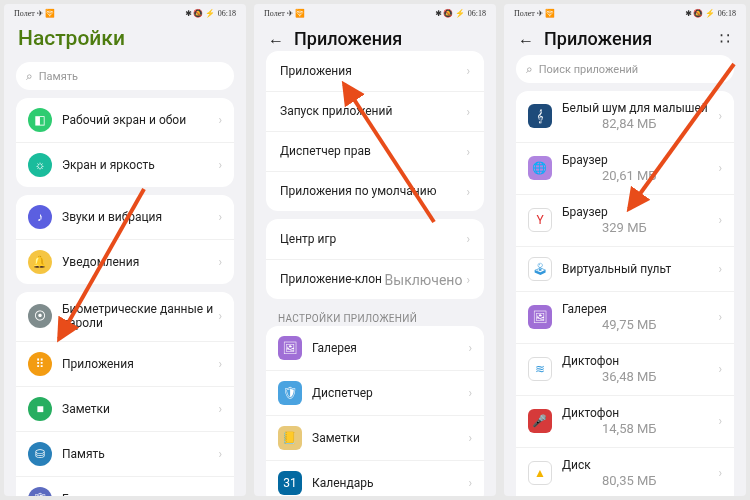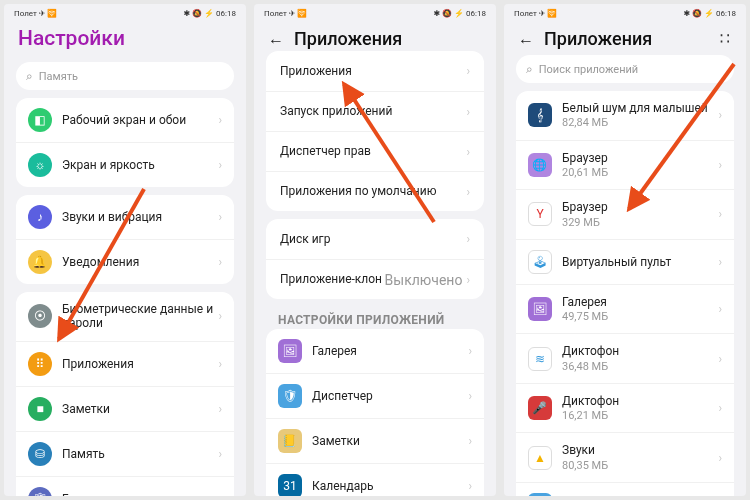--- a/index.html
+++ b/index.html
@@ -1,37 +1,37 @@
 <!DOCTYPE html>
 <html><head>
 <meta charset="utf-8">
 <style>
   * { box-sizing: border-box; margin: 0; padding: 0; font-family: -apple-system, "Segoe UI", Roboto, Arial, sans-serif; }
   body { background: #e8e8e8; display: flex; gap: 8px; padding: 4px; width: 750px; height: 500px; overflow: hidden; }
   .phone { flex: 1; background: #f2f2f5; border-radius: 4px; display: flex; flex-direction: column; overflow: hidden; position: relative; }
   .statusbar { height: 18px; display: flex; justify-content: space-between; align-items: center; padding: 0 10px; font-size: 8px; color: #333; }
-  .statusbar .left, .statusbar .right { display: flex; gap: 3px; align-items: center; }
+  .statusbar .left, .statusbar .right { display: flex; gap: 3px; align-items: center; font-family: Liberation Serif, serif; }
   .header { display: flex; align-items: center; padding: 6px 14px 2px; gap: 10px; }
   .back { width: 16px; height: 16px; display: flex; align-items: center; justify-content: center; font-size: 16px; color: #222; cursor: pointer; }
   .title { font-size: 18px; font-weight: 500; color: #111; }
-  .big-title { font-size: 21px; font-weight: 500; color: #a21caf; padding: 4px 14px 8px; }
+  .big-title { font-size: 21px; font-weight: 500; color: #4d7c0f; padding: 4px 14px 8px; }
   .more { margin-left: auto; font-size: 16px; letter-spacing: 2px; color: #333; cursor: pointer; }
   .search { margin: 4px 12px 8px; background: #fff; border-radius: 18px; height: 28px; display: flex; align-items: center; padding: 0 10px; font-size: 11px; color: #999; cursor: text; }
   .search .sicon { margin-right: 6px; font-size: 12px; }
   .body { flex: 1; overflow: hidden; padding: 0 8px; }
   .card { background: #fff; border-radius: 12px; margin: 0 4px 8px; overflow: hidden; }
   .row { display: flex; align-items: center; padding: 10px 12px; min-height: 40px; cursor: pointer; position: relative; }
   .row + .row { border-top: 1px solid #f0f0f0; }
   .icon { width: 24px; height: 24px; border-radius: 12px; display: flex; align-items: center; justify-content: center; font-size: 12px; color: #fff; margin-right: 10px; flex-shrink: 0; }
   .icon.sq { border-radius: 6px; }
   .label { flex: 1; font-size: 12px; color: #222; line-height: 1.2; }
-  .sub { font-size: 11px; color: #999; margin-top: 1px; }
+  .sub { font-size: 13px; color: #999; margin-top: 1px; margin-left: 40px; }
   .chev { color: #ccc; font-size: 12px; margin-left: 4px; }
   .value { font-size: 14px; color: #999; }
-  .section-label { font-size: 12px; color: #888; padding: 6px 16px 2px; text-transform: uppercase; letter-spacing: 0.3px; font-weight: bold; }
+  .section-label { font-size: 10px; color: #888; padding: 6px 16px 2px; text-transform: uppercase; letter-spacing: 0.3px; }
   .norow { padding: 9px 14px; }
   .arrow { position: absolute; pointer-events: none; }
   .arrow svg { display: block; }
 </style>
 </head>
 <body>
 
 <div class="phone">
   <div class="statusbar">
     <span class="left">Полет ✈ 🛜</span>
@@ -130,21 +130,21 @@
           <span class="label">Диспетчер прав</span>
           <span class="chev">›</span>
         </div>
         <div class="row norow">
           <span class="label">Приложения по умолчанию</span>
           <span class="chev">›</span>
         </div>
       </div>
       <div class="card">
         <div class="row norow">
-          <span class="label">Диск игр</span>
+          <span class="label">Центр игр</span>
           <span class="chev">›</span>
         </div>
         <div class="row norow">
           <span class="label">Приложение-клон</span>
           <span class="value">Выключено</span>
           <span class="chev">›</span>
         </div>
       </div>
       <div class="section-label">НАСТРОЙКИ ПРИЛОЖЕНИЙ</div>
       <div class="card">
@@ -242,28 +242,28 @@
           <div class="label">
             <div>Диктофон</div>
             <div class="sub">36,48 МБ</div>
           </div>
           <span class="chev">›</span>
         </div>
         <div class="row">
           <span class="icon sq" style="background:#d63a3a;">🎤</span>
           <div class="label">
             <div>Диктофон</div>
-            <div class="sub">16,21 МБ</div>
+            <div class="sub">14,58 МБ</div>
           </div>
           <span class="chev">›</span>
         </div>
         <div class="row">
           <span class="icon sq" style="background:#ffffff;color:#f4b400;border:0.5px solid #ddd;">▲</span>
           <div class="label">
-            <div>Звуки</div>
+            <div>Диск</div>
             <div class="sub">80,35 МБ</div>
           </div>
           <span class="chev">›</span>
         </div>
         <div class="row">
           <span class="icon sq" style="background:#4aa3e0;">🛡</span>
           <div class="label">
             <div>Диспетчер</div>
           </div>
           <span class="chev">›</span>

